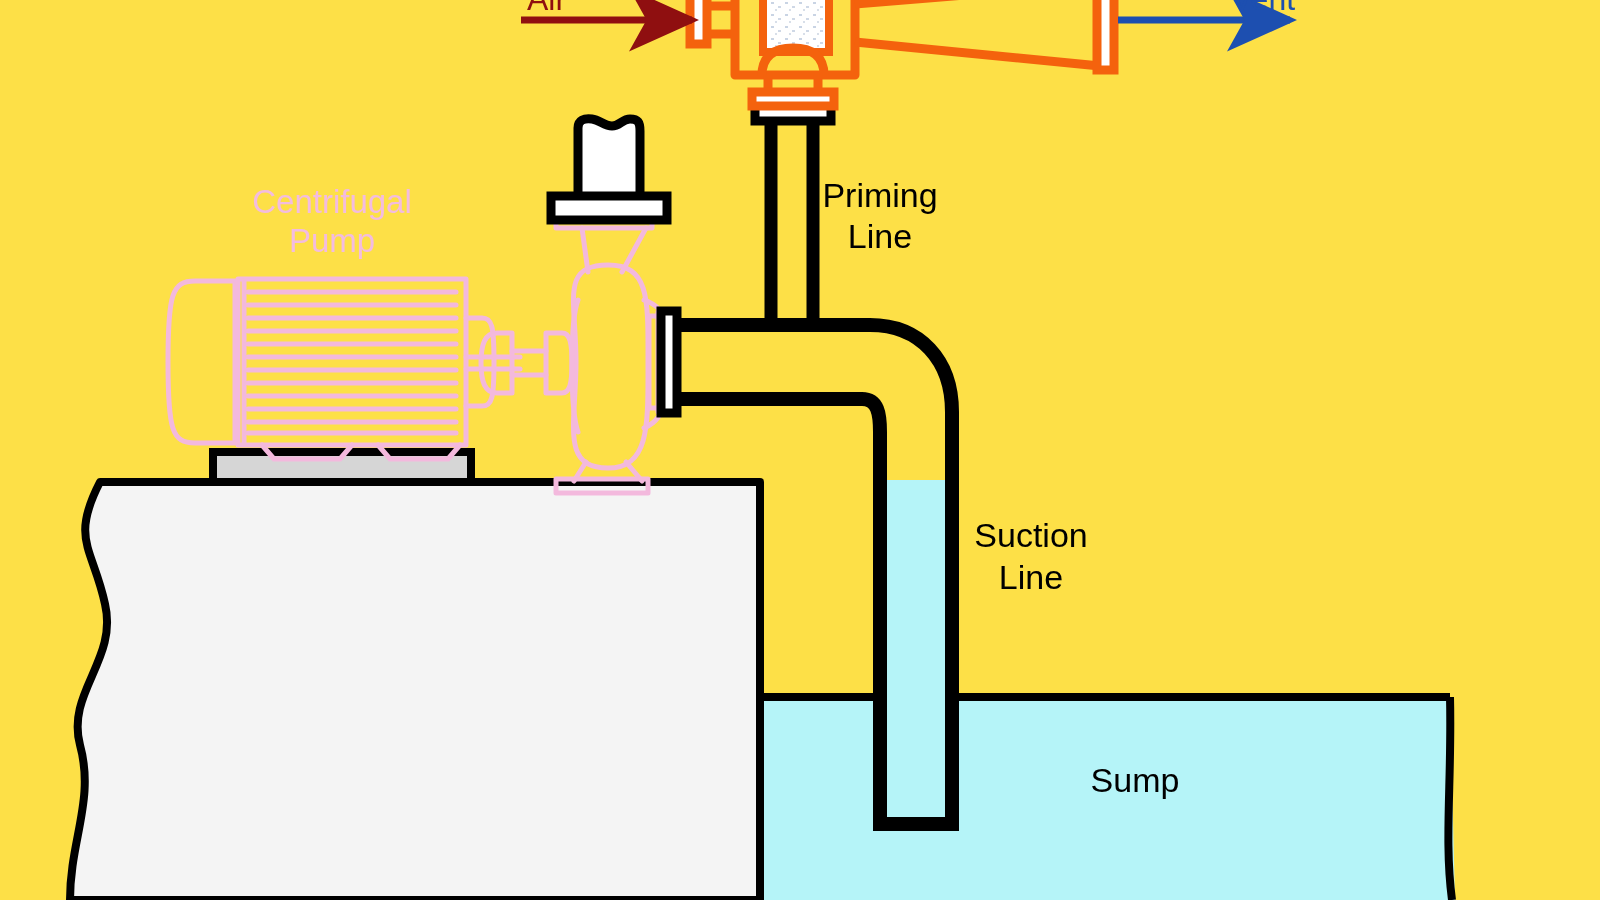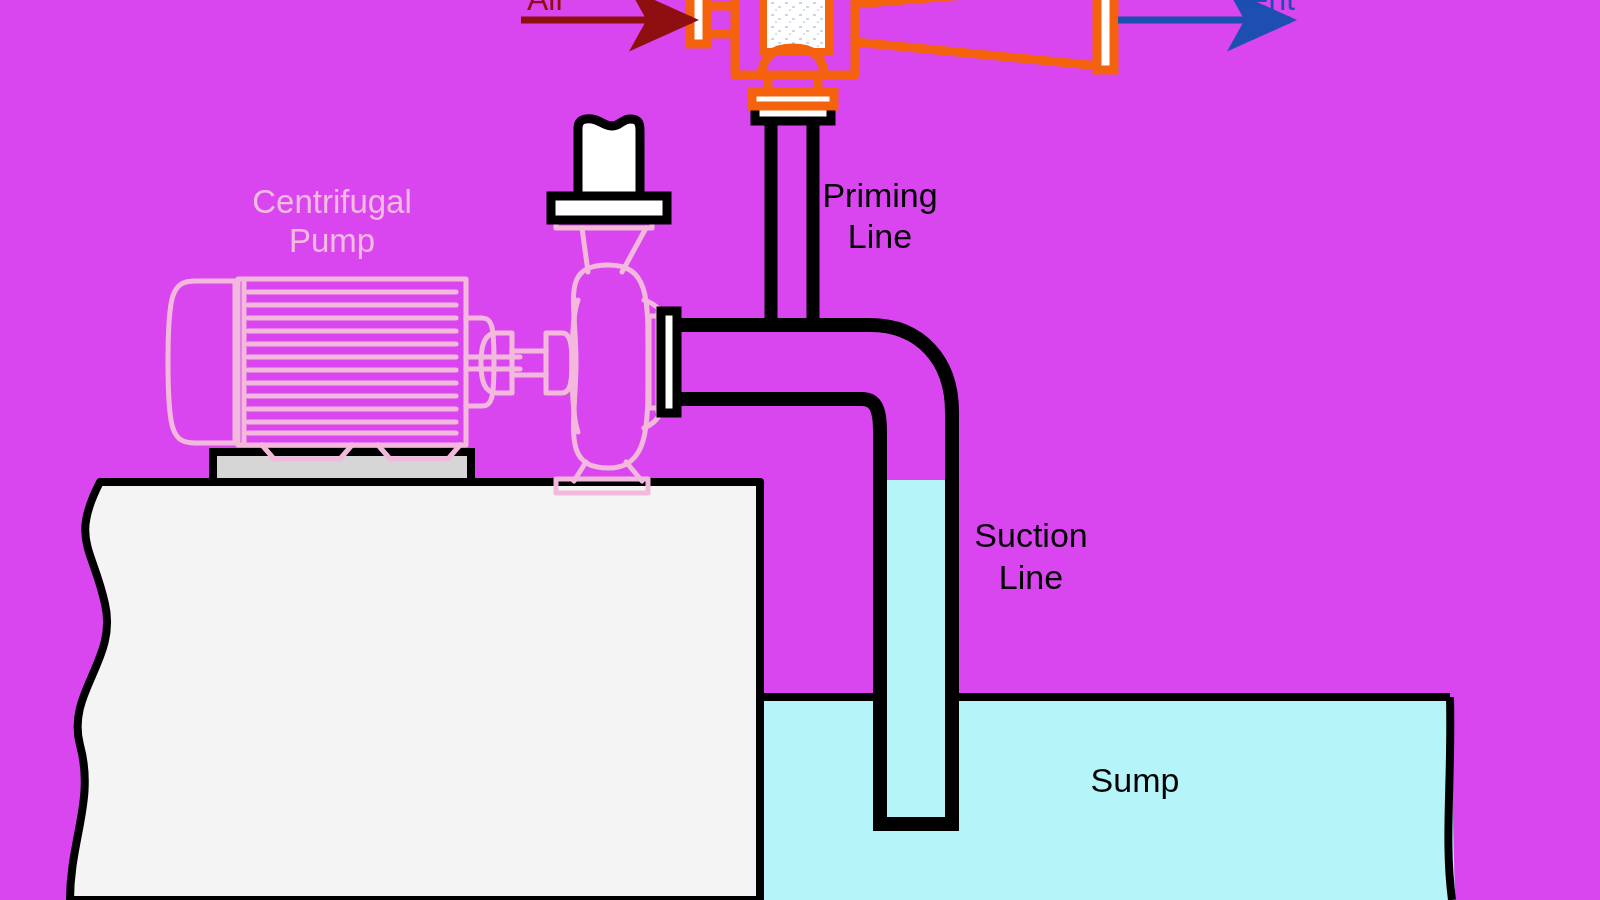--- a/index.html
+++ b/index.html
@@ -7,21 +7,21 @@
     padding: 0;
     background: #ffffff;
   }
   body {
     font-family: "Liberation Sans", sans-serif;
   }
   #diagram-root {
     position: relative;
     width: 1600px;
     height: 900px;
-    background: #d946ef;
+    background: #fde047;
     overflow: hidden;
   }
   svg.canvas {
     position: absolute;
     left: 0;
     top: 0;
     width: 1600px;
     height: 900px;
     display: block;
   }

